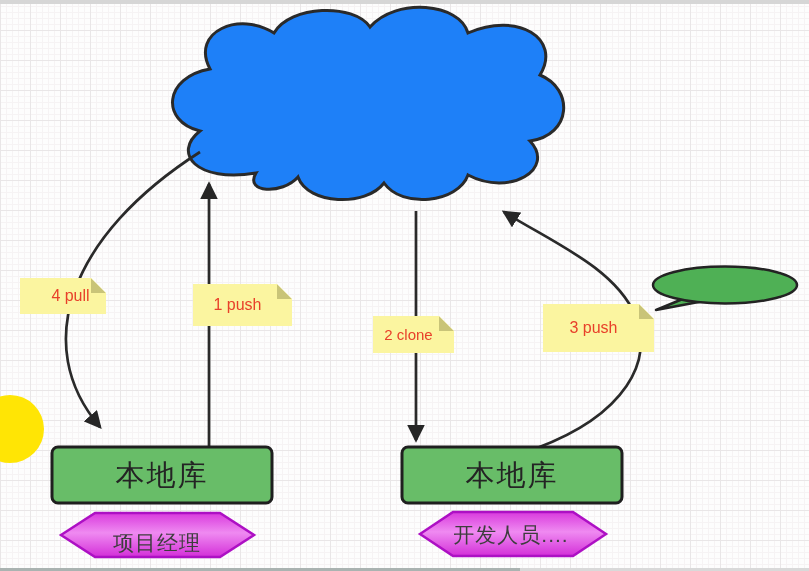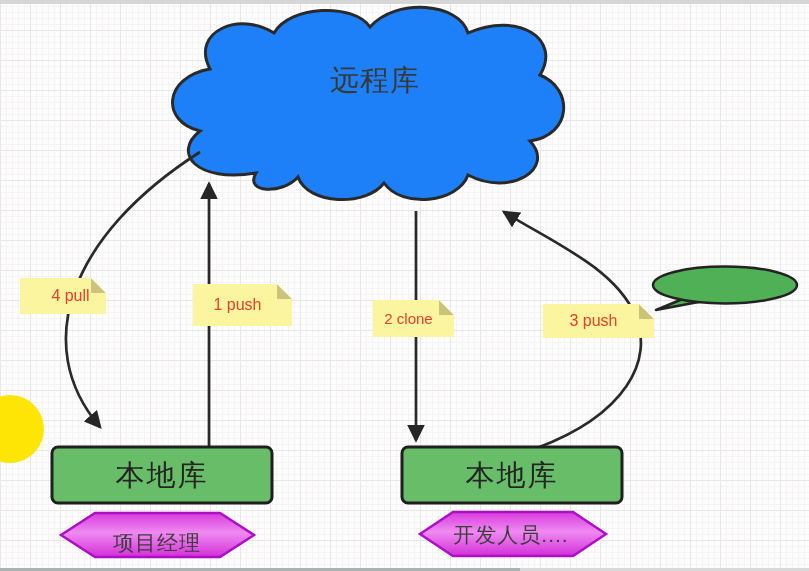--- a/index.html
+++ b/index.html
@@ -32,22 +32,22 @@
     clip-path:polygon(0 0, calc(100% - 15px) 0, 100% 15px, 100% 100%, 0 100%);
     display:flex;align-items:center;justify-content:center;
     font-size:16px;color:#e8402a;padding-right:10px;box-sizing:border-box;
   }
   .note .fold{
     position:absolute;top:0;right:0;width:15px;height:15px;background:#c9c478;
     clip-path:polygon(0 0, 100% 100%, 0 100%);
   }
   .note-1{left:20px;top:278px;width:86px;height:36px;padding-left:25px;}
   .note-2{left:169px;top:284px;width:99px;height:42px;margin-left:24px;}
-  .note-3{left:373px;top:300px;width:81px;height:37px;font-size:15px;}
-  .note-4{left:543px;top:304px;width:111px;height:34px;}
+  .note-3{left:373px;top:316px;width:81px;height:37px;font-size:15px;}
+  .note-4{left:543px;top:304px;width:111px;height:48px;}
 </style>
 </head>
 <body>
 
 <div class="screen">
 
   <svg class="layer" width="809" height="571" viewBox="0 0 809 571">
     <defs>
       <marker id="arrow" viewBox="0 0 10 10" refX="8.5" refY="5" markerWidth="6.5" markerHeight="6.5" orient="auto">
         <path d="M0,0 L10,5 L0,10 Z" fill="#262626"></path>
@@ -100,21 +100,20 @@
   <div class="note note-3">
     <span class="fold"></span>
     <span>2 clone</span>
   </div>
   <div class="note note-4">
     <span class="fold"></span>
     <span>3  push</span>
   </div>
 
   <div class="label cloud-label">
-    <div>远程库</div>
   </div>
   <div class="label repo-label left">本地库</div>
   <div class="label repo-label right">本地库</div>
   <div class="label role-label left">项目经理</div>
   <div class="label role-label right">开发人员....</div>
 
   <div class="top-bar"></div>
   <div class="bottom-edge-l"></div>
   <div class="bottom-edge-r"></div>
 </div>

